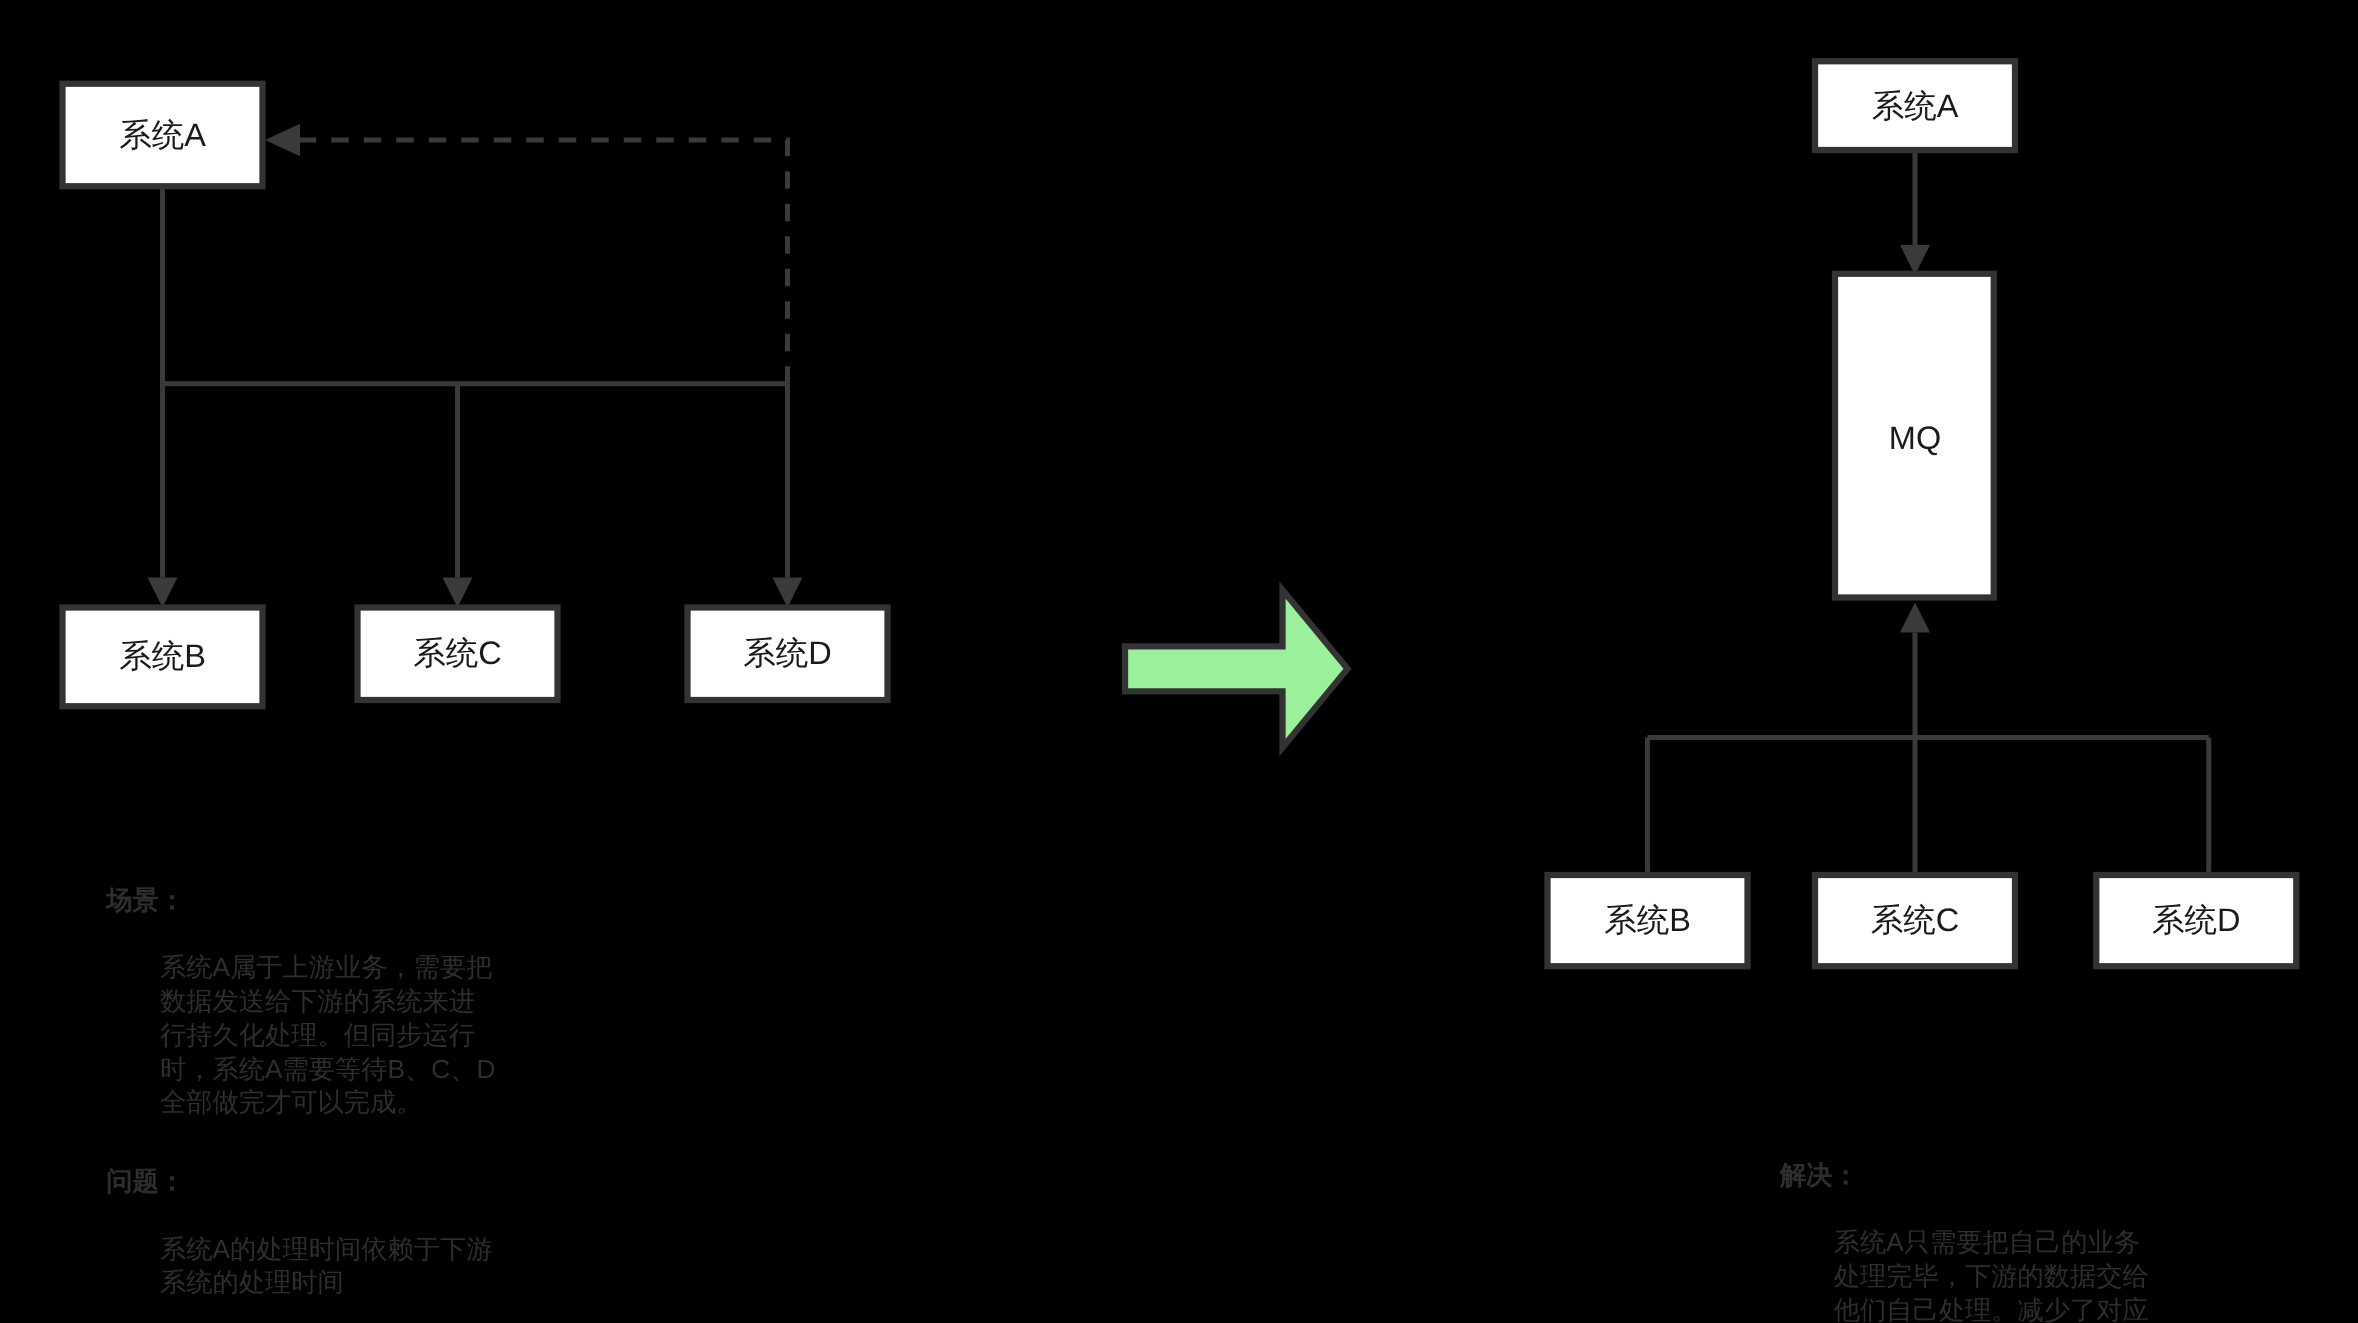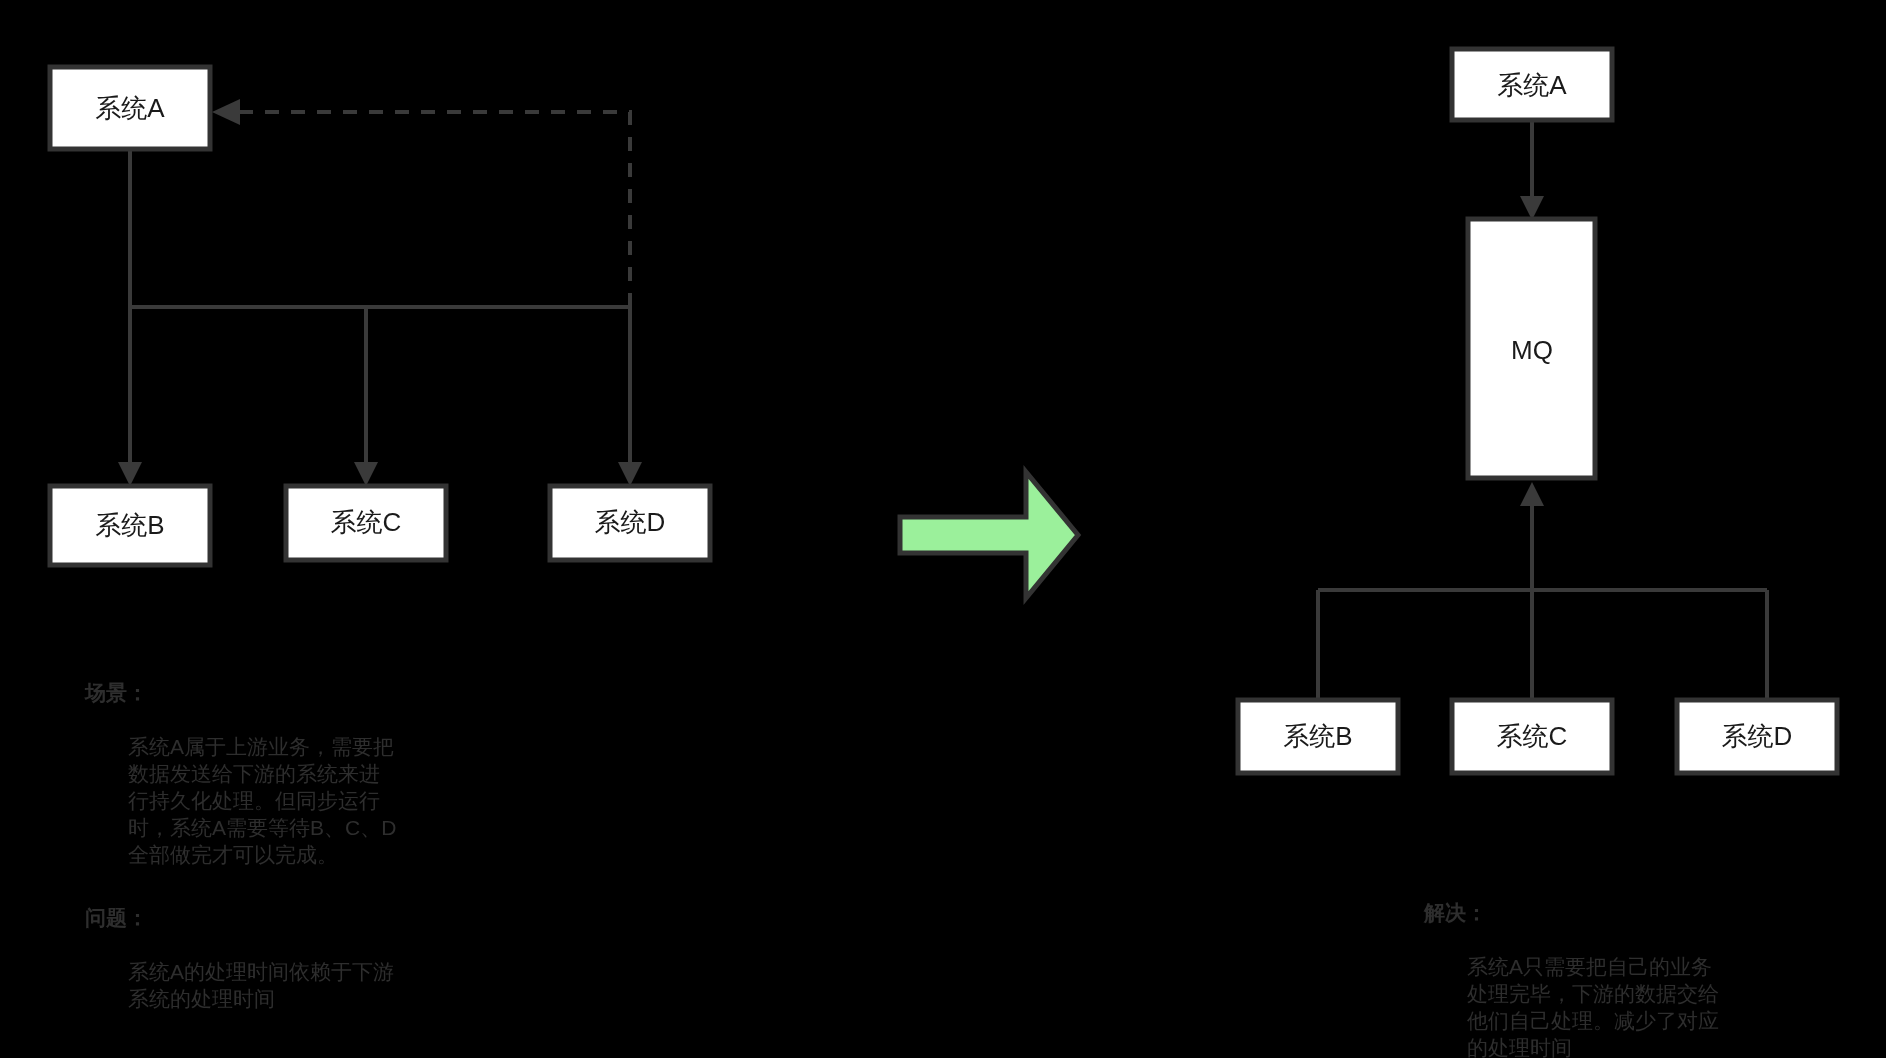--- a/index.html
+++ b/index.html
@@ -58,20 +58,21 @@
     position: absolute;
     color: #2e2e2e;
     font-family: "Liberation Sans", "DejaVu Sans", sans-serif;
     font-size: 21px;
     line-height: 27px;
     white-space: pre-line;
   }
   .note-title {
     font-weight: bold;
     display: block;
+    margin-top: 28px;
   }
   .note-body {
     display: block;
     margin-left: 43px;
   }
 </style>
 </head>
 <body>
 
 <div id="canvas">

